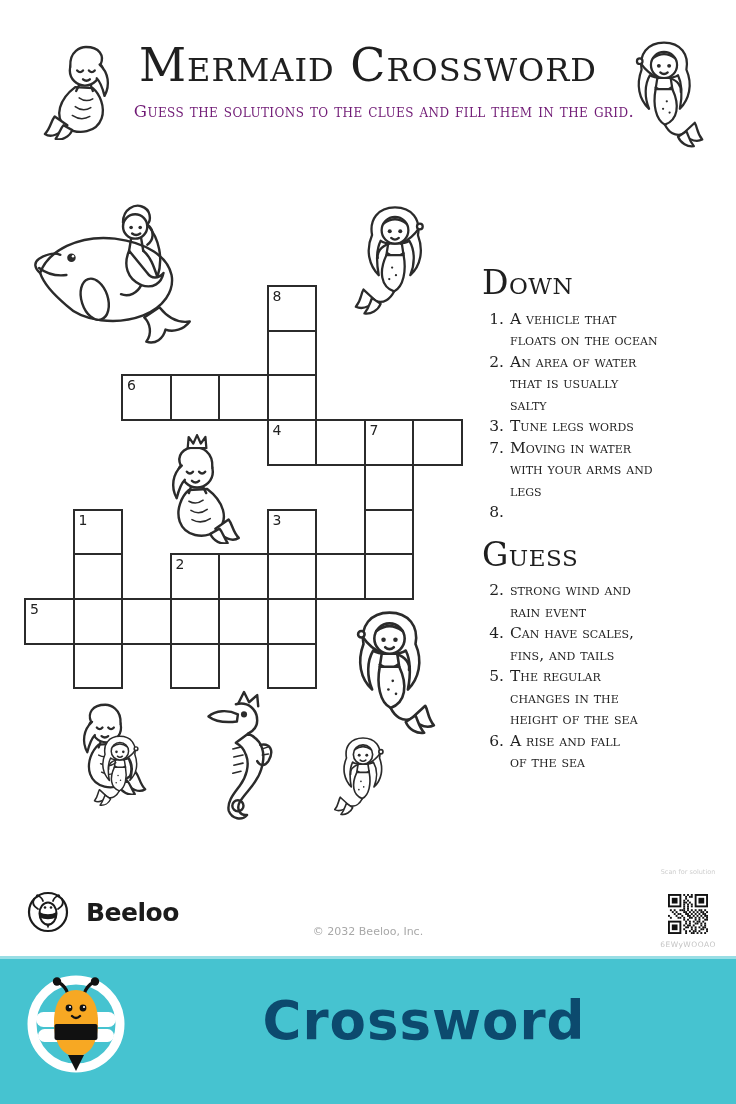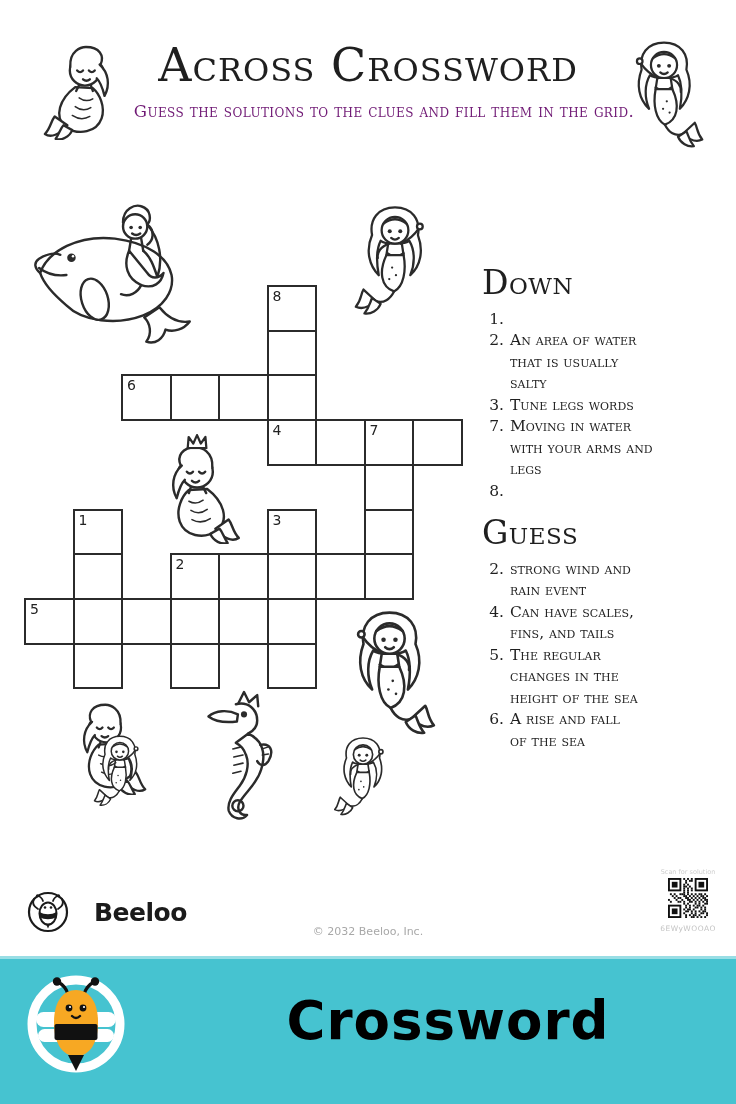--- a/index.html
+++ b/index.html
@@ -36,40 +36,40 @@
   .clue-heading{
     font-variant:small-caps;font-size:33px;font-weight:normal;
     margin:0 0 8px 0;line-height:1.05;letter-spacing:.5px;
   }
   .clue-heading.across{margin-top:14px;}
   ul.clue-list{list-style:none;margin:0;padding:0;}
   ul.clue-list li{display:flex;gap:6px;font-variant:small-caps;font-size:15.5px;line-height:21.5px;}
   ul.clue-list .cnum{min-width:22px;text-align:right;flex:0 0 auto;}
   ul.clue-list .ctxt{flex:1;}
   
-  .beeloo{position:absolute;left:26px;top:890px;display:flex;align-items:center;gap:24px;z-index:6;}
+  .beeloo{position:absolute;left:26px;top:890px;display:flex;align-items:center;gap:16px;z-index:6;}
   .beeloo-text{font-family:"DejaVu Sans",sans-serif;font-weight:bold;font-size:25px;color:#1b1b1b;letter-spacing:-.5px;}
   .copyright{
     position:absolute;left:0;top:925px;width:100%;text-align:center;
     font-family:"DejaVu Sans",sans-serif;font-size:11px;color:#a8a8a8;z-index:6;
   }
   .qrblock{position:absolute;left:648px;top:868px;width:80px;text-align:center;z-index:6;}
-  .qr-caption{font-family:"DejaVu Sans",sans-serif;font-size:6.5px;color:#cfcfcf;margin-bottom:2px;}
+  .qr-caption{font-family:"DejaVu Sans",sans-serif;font-size:6.5px;color:#cfcfcf;margin-bottom:18px;}
   .qr-id{font-family:"DejaVu Sans",sans-serif;font-size:7.5px;color:#c4c4c4;letter-spacing:.5px;margin-top:2px;}
   
   .footer{
     position:absolute;left:0;top:956px;width:736px;height:148px;
     background:var(--teal);z-index:4;
   }
   .footer::before{content:"";position:absolute;left:0;top:0;width:100%;height:3px;background:rgba(255,255,255,.45);}
   .bee-badge{position:absolute;left:24px;top:16px;width:104px;height:104px;}
   .footer-title{
-    position:absolute;left:448px;top:34px;transform:translateX(-50%);
+    position:absolute;left:424px;top:34px;transform:translateX(-50%);
     font-family:"DejaVu Sans",sans-serif;font-weight:bold;font-size:53px;
-    color:#000000;letter-spacing:1px;white-space:nowrap;
+    color:#0c4a6e;letter-spacing:1px;white-space:nowrap;
   }
 </style>
 </head>
 <body>
 
 <div class="page" style="--teal: #46C3D0; --bee: #F7A823;">
 
   <svg width="0" height="0" style="position:absolute" aria-hidden="true">
     <defs>
       <symbol id="mermaid-a" viewBox="0 0 90 100">
@@ -143,21 +143,21 @@
           <path d="M58,60 l6,-2 M58,66 l6,-1" fill="none" stroke-width="1.4"></path>
           <circle cx="34" cy="116" r="5.5" fill="none"></circle>
         </g>
       </symbol>
       <symbol id="crown" viewBox="0 0 24 16">
         <path class="lineart" d="M2,15 L3,3 L8,10 L12,1 L16,10 L21,3 L22,15 Z" stroke-width="1.8"></path>
       </symbol>
     </defs>
   </svg>
 
-  <div class="title">Across Crossword</div>
+  <div class="title">Mermaid Crossword</div>
   <div class="subtitle">Guess the solutions to the clues and fill them in the grid.</div>
 
   <svg class="illus" style="left:40px;top:42px;width:88px;height:98px" viewBox="0 0 90 100">
     <use href="#mermaid-a"></use>
   </svg>
   <svg class="illus" style="left:608px;top:36px;width:112px;height:112px" viewBox="0 0 90 120">
     <use href="#mermaid-b" transform="translate(90,0) scale(-1,1)"></use>
   </svg>
 
   <svg class="illus" style="left:30px;top:200px;width:182px;height:152px" viewBox="0 0 180 150">
@@ -230,20 +230,21 @@
       <div class="cell" style="left: 72.5px; top: 642.6px; width: 50.7px; height: 46.9px;"></div>
       <div class="cell" style="left: 169.5px; top: 642.6px; width: 50.7px; height: 46.9px;"></div>
       <div class="cell" style="left: 266.5px; top: 642.6px; width: 50.7px; height: 46.9px;"></div>
     </div>
 
   <div class="clues">
     <h2 class="clue-heading">Down</h2>
     <ul class="clue-list" id="down-list">
         <li>
           <span class="cnum">1.</span>
+          <span class="ctxt">A vehicle that<br>floats on the ocean</span>
         </li>
         <li>
           <span class="cnum">2.</span>
           <span class="ctxt">An area of water<br>that is usually<br>salty</span>
         </li>
         <li>
           <span class="cnum">3.</span>
           <span class="ctxt">Tune legs words</span>
         </li>
         <li>

